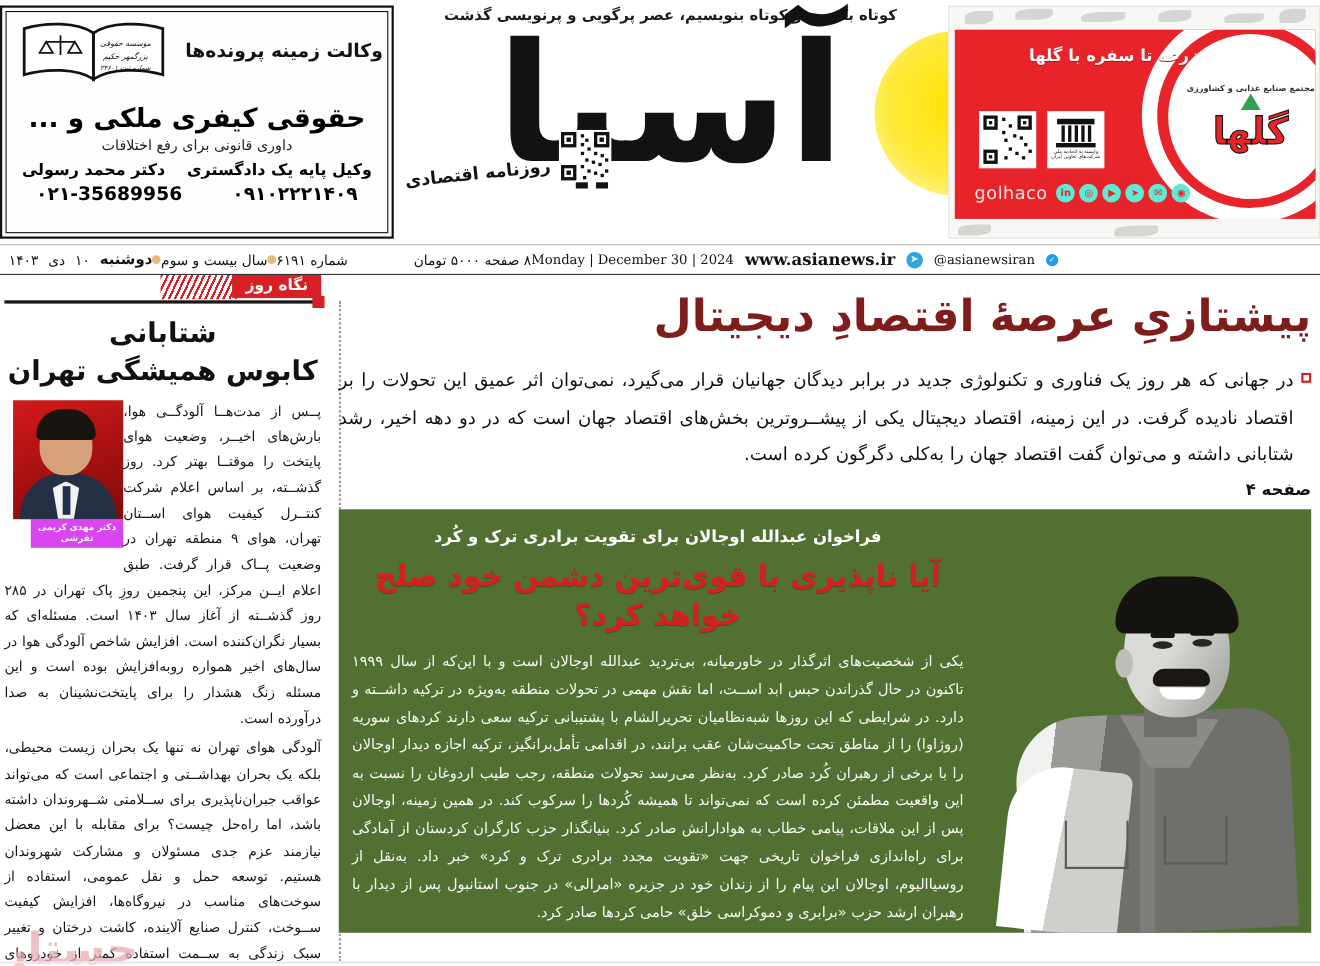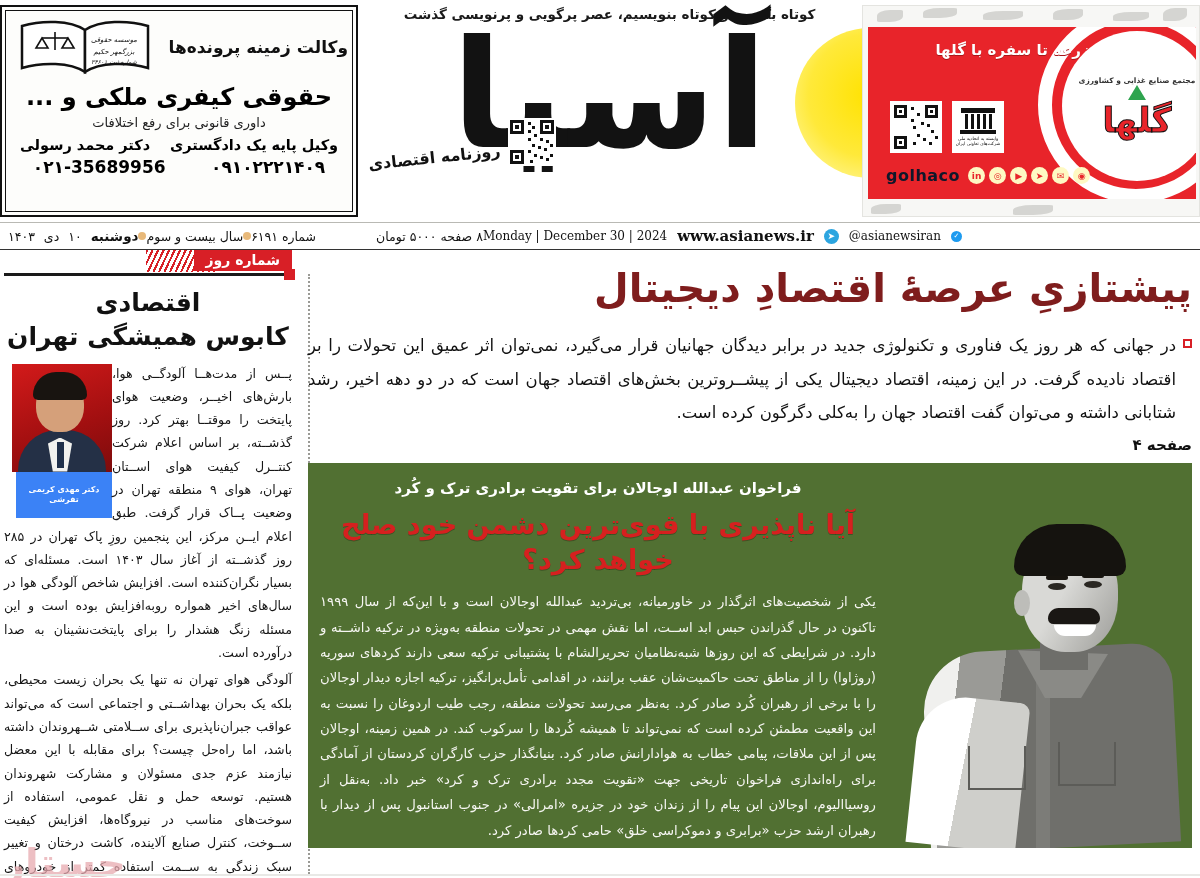--- a/index.html
+++ b/index.html
@@ -19,21 +19,21 @@
   .legal-ad {
     width: 358px; height: 212px; margin: 5px 5px 0 0;
     border: 2px solid #111; background: #fdfdfb;
     position: relative; padding: 5px 8px;
     display: flex; flex-direction: column; align-items: center;
   }
   .legal-ad .inner-border { position:absolute; inset:3px; border:1px solid #111; pointer-events:none;}
   .legal-top { display:flex; flex-direction:row; align-items:center; width:100%; justify-content:space-between; margin-top:4px;}
   .legal-book { width: 150px; height: 62px; position: relative; flex:none;font-style:italic;}
   .legal-title1 { font-size: 17px; font-weight: 700; color:#111; letter-spacing:0; margin-left:6px;}
-  .legal-title2 { font-size: 24px; font-weight: 800; color:#000; margin-top:5px;}
+  .legal-title2 { font-size: 24px; font-weight: 800; color:#000; margin-top:15px;}
   .legal-sub { font-size: 13px; color:#222; margin-top:4px; }
   .legal-names { display:flex; width:100%; justify-content:space-around; font-size:14.5px; font-weight:700; margin-top:7px;}
   .legal-phones { display:flex; width:100%; justify-content:space-around; font-size:17px; font-weight:800; margin-top:4px; letter-spacing:1px;}
 
   
   .masthead { flex: 1; position: relative; height: 222px; }
   .mast-tagline {
     position:absolute; top:6px; right:0; left:0; text-align:center;
     font-size:13.5px; font-weight:600; color:#1a1a1a;
   }
@@ -82,23 +82,23 @@
   .ad-brandsub { font-size:7.5px; color:#333; font-weight:700; }
   .ad-leafmark { width:0;height:0;border-left:9px solid transparent;border-right:9px solid transparent;border-bottom:15px solid #2ea44f;margin-bottom:1px;}
   .ad-qr { position:absolute; left:22px; top:74px; width:52px; height:52px; background:#fff; padding:3px;}
   .ad-unesco { position:absolute; left:84px; top:74px; width:52px; height:52px; background:#fff; display:flex;flex-direction:column;align-items:center;justify-content:center;}
   .ad-unesco-roof { width:34px; height:5px; background:#111; }
   .ad-unesco-cols { display:flex; gap:3px; margin-top:1px; }
   .ad-unesco-cols i { display:block; width:3px; height:15px; background:#111; }
   .ad-unesco-base { width:36px; height:4px; background:#111; margin-top:1px;}
   .ad-unesco-txt { font-size:4.5px; color:#111; margin-top:2px; text-align:center;}
   .ad-social { position:absolute; left:18px; bottom:14px; display:flex; align-items:center; gap:4px;}
-  .ad-social .sico { width:17px; height:17px; border-radius:50%; background:#fef9c3; color:#e8242a;
+  .ad-social .sico { width:17px; height:17px; border-radius:50%; background:#5eead4; color:#e8242a;
      font-size:9px; display:flex;align-items:center;justify-content:center; font-weight:700;}
-  .ad-social .handle { color:#0f172a; font-size:16px; font-weight:700; margin-right:4px; letter-spacing:.5px;}
+  .ad-social .handle { color:#e5e5e5; font-size:16px; font-weight:400; margin-right:4px; letter-spacing:.5px;}
 
   
   .info-bar {
     display:flex; flex-direction:row-reverse; align-items:center;
     height:28px; border-top:1px solid #b9b9b4; border-bottom:1.5px solid #333;
     padding:0 8px; font-size:12.5px; color:#111; gap:0;
   }
   .info-bar .seg { display:flex; align-items:center; gap:9px; }
   .ib-day { font-weight:700; font-size:13.5px;}
   .ib-dot { width:8px; height:8px; border-radius:50%; background:#e8b97a; display:inline-block;}
@@ -133,22 +133,22 @@
   .sb-body { font-size:12.6px; line-height:1.85; text-align:justify; color:#161616; margin-top:8px;}
   .sb-figure { float:left; width:100px; margin:2px 0 4px 8px; }
   .sb-photo { width:100px; height:108px; position:relative; overflow:hidden; background:#b11; }
   .sb-photo .bg { position:absolute; inset:0; background:linear-gradient(160deg,#d31a1a 0%,#a10f10 60%,#7d0c0c 100%);}
   .sb-photo .head { position:absolute; left:24px; top:14px; width:48px; height:54px; border-radius:48% 48% 45% 45%; background:#d5a07a;}
   .sb-photo .hair { position:absolute; left:21px; top:8px; width:54px; height:28px; border-radius:28px 28px 6px 6px; background:#181410;}
   .sb-photo .suit { position:absolute; left:6px; bottom:0; width:88px; height:42px; background:#243046; border-radius:40px 40px 0 0;}
   .sb-photo .shirt{ position:absolute; left:36px; bottom:0; width:24px; height:34px; background:#f2f2ef; clip-path:polygon(50% 0,100% 18%,80% 100%,20% 100%,0 18%);}
   .sb-photo .tie  { position:absolute; left:45px; bottom:4px; width:7px; height:26px; background:#20304a;}
   .sb-caption {
-    width:96px; background:#3b82f6; color:#fff; font-size:8px; font-weight:700;
-    text-align:center; padding:13px 1px; line-height:1.3;
+    width:84px; background:#d946ef; color:#fff; font-size:8px; font-weight:700;
+    text-align:center; padding:3px 1px; line-height:1.3;
   }
   .sb-dotline {
     position:absolute; right:-10px; top:24px; bottom:0; border-right:2px dotted #9a9a95;
   }
   .sb-watermark {
     position:absolute; left:2px; bottom:-12px; font-size:40px; font-weight:900;
     color:#e8aab0; opacity:.75; letter-spacing:-2px;
   }
 
   
@@ -391,25 +391,25 @@
       <span class="vf-icon">✓</span>
     </div>
   </div>
 
   <div class="body-wrap">
 
     <div class="sidebar">
       <div class="sb-dotline"></div>
       <div class="nigah-tag-row">
         <div class="nigah-stripes"></div>
-        <div class="nigah-tag">شماره روز</div>
+        <div class="nigah-tag">نگاه روز</div>
       </div>
       <div class="sb-rule"></div>
       <div class="sb-headline">
-        <div>اقتصادی</div>
+        <div>شتابانی</div>
         <div>کابوس همیشگی تهران</div>
       </div>
       <div class="sb-body">
         <div class="sb-figure">
           <div class="sb-photo">
             <div class="bg"></div>
               <div class="suit"></div>
               <div class="shirt"></div>
               <div class="tie"></div>
             <div class="head"></div>

